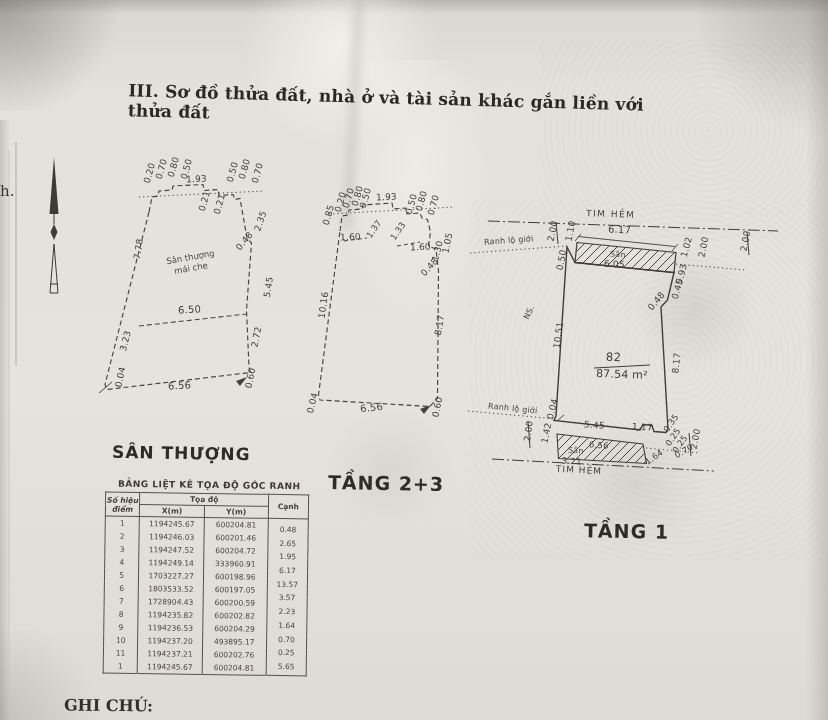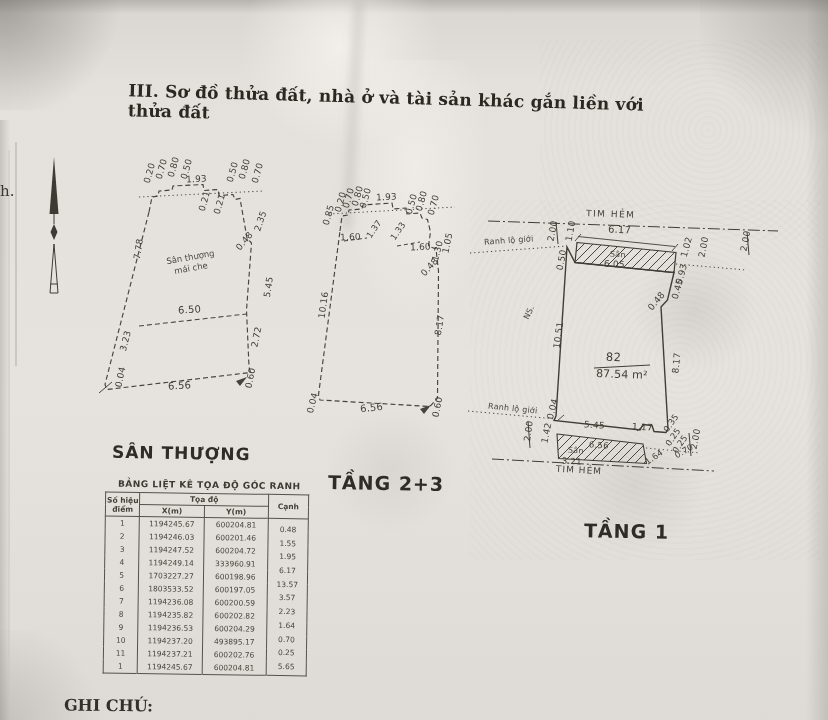--- a/index.html
+++ b/index.html
@@ -203,38 +203,38 @@
   <span class="d" style="left:589px;top:440px;transform:rotate(4deg);font-size:8.5px;">6.56</span>
   <span class="d" style="left:562px;top:456px;transform:rotate(3deg);font-size:8.5px;">3.21</span>
   <span class="d" style="left:644px;top:452px;transform:rotate(-35deg);font-size:8.5px;">1.64</span>
   <div class="plan-label" style="left:584px;top:520px;font-size:19px;">TẦNG 1</div>
 
   <div class="tbl-wrap">
     <div class="tbl-title">BẢNG LIỆT KÊ TỌA ĐỘ GÓC RANH</div>
     <table class="coords">
       <thead>
         <tr>
-          <th rowspan="2" style="width:34px;">Số hiệu điểm</th>
+          <th rowspan="2" style="width:34px;font-style:italic;">Số hiệu điểm</th>
           <th colspan="2">Tọa độ</th>
           <th rowspan="2" style="width:40px;">Cạnh</th>
         </tr>
         <tr>
           <th style="width:64px;margin-top:40px;">X(m)</th>
           <th style="width:64px;">Y(m)</th>
         </tr>
       </thead>
       <tbody>
         <tr>
           <td class="cpt">1</td>
           <td class="cx">1194245.67</td>
           <td class="cy">600204.81</td>
           <td class="cedge" rowspan="12">
             <div class="edge-col">
               <div>0.48</div>
-              <div>1.55</div>
+              <div>2.65</div>
               <div>1.95</div>
               <div>6.17</div>
               <div>13.57</div>
               <div>3.57</div>
               <div>2.23</div>
               <div>1.64</div>
               <div>0.70</div>
               <div>0.25</div>
               <div>5.65</div>
             </div>
@@ -260,21 +260,21 @@
             <td class="cx">1703227.27</td>
             <td class="cy">600198.96</td>
           </tr>
         <tr>
             <td class="cpt">6</td>
             <td class="cx">1803533.52</td>
             <td class="cy">600197.05</td>
           </tr>
         <tr>
             <td class="cpt">7</td>
-            <td class="cx">1194236.08</td>
+            <td class="cx">1728904.43</td>
             <td class="cy">600200.59</td>
           </tr>
         <tr>
             <td class="cpt">8</td>
             <td class="cx">1194235.82</td>
             <td class="cy">600202.82</td>
           </tr>
         <tr>
             <td class="cpt">9</td>
             <td class="cx">1194236.53</td>

